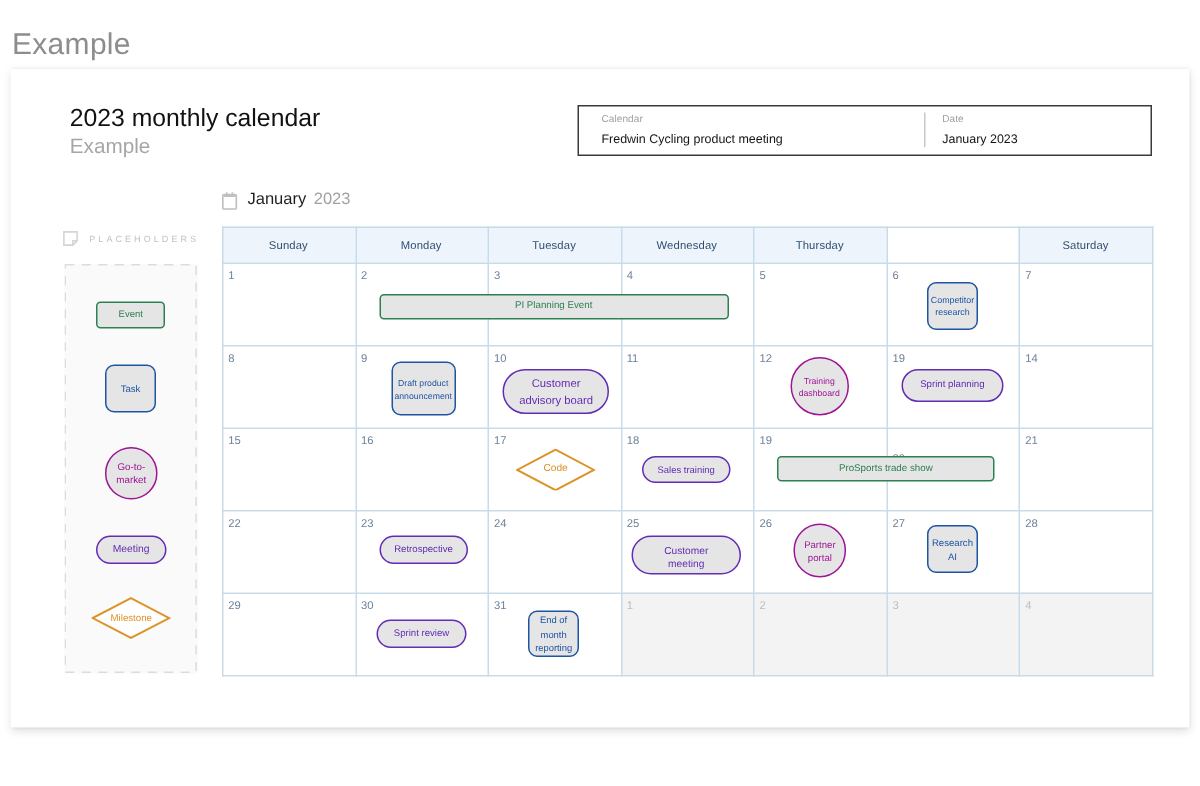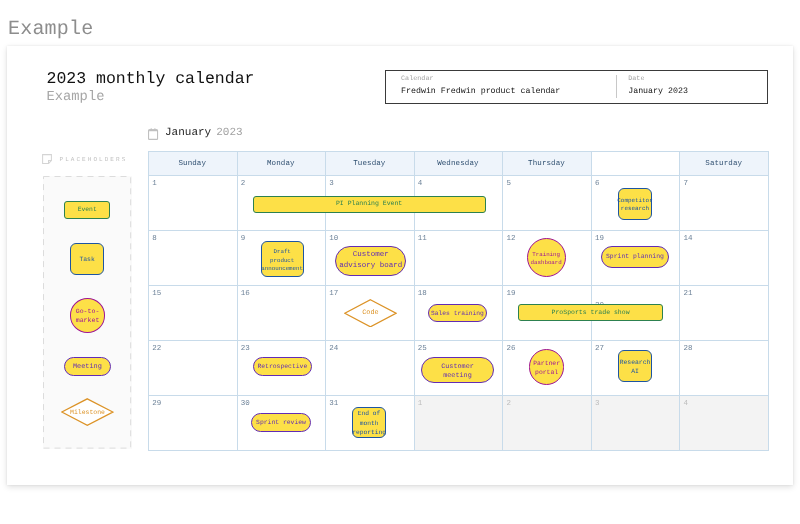--- a/index.html
+++ b/index.html
@@ -3,21 +3,21 @@
 <meta charset="utf-8">
 <title>2023 monthly calendar</title>
 <style>
   html, body { margin:0; padding:0; background:#ffffff; }
   body {
     width:800px; height:524px; overflow:hidden;
     font-family:"Liberation Sans", sans-serif;
     -webkit-font-smoothing:antialiased;
     text-rendering:geometricPrecision;
   }
-  .page { position:relative; width:800px; height:524px; background:#fff;font-family:Liberation Mono, monospace; }
+  .page { position:relative; width:800px; height:524px; background:#fff; }
 
   
   .page-heading{
     position:absolute; left:8px; top:18px;
     font-size:20px; color:#8d8d8d; letter-spacing:0.2px; line-height:24px;
   }
 
   
   .card{
     position:absolute; left:7px; top:46px; width:786px; height:439px;
@@ -73,21 +73,21 @@
   .cal-cell.off{ background:#f3f3f3; }
   .cal-lines{ position:absolute; left:0; top:0; width:621px; height:300px; pointer-events:none; }
   .vline{ position:absolute; top:0; width:1px; height:300px; background:#c8dbea; }
   .hline{ position:absolute; left:0; height:1px; width:621px; background:#c8dbea; }
   .daynum{ position:absolute; font-size:7.5px; color:#6e8399; line-height:8px; }
   .cal-cell.off .daynum{ color:#bdbdbd; }
 
   
   .shape{
     position:absolute; display:flex; align-items:center; justify-content:center;
-    text-align:center; box-sizing:border-box; background:#fde047; z-index:3;
+    text-align:center; box-sizing:border-box; background:#e5e5e5; z-index:3;
     white-space:pre-line;
   }
   .sh-event{ border:1.3px solid #2d8150; border-radius:3px; color:#2d8150; }
   .sh-task { border:1.4px solid #1e55a2; border-radius:6px; color:#1e55a2; }
   .sh-gtm  { border:1.4px solid #9e1496; border-radius:50%; color:#9e1496; }
   .sh-meet { border:1.4px solid #622cb4; border-radius:999px; color:#622cb4; }
   .sh-mile { color:#dc9327; background:transparent; border:none; }
   .sh-mile svg{ position:absolute; left:0; top:0; }
   .sh-mile span{ position:relative; z-index:1; }
 </style>
@@ -99,21 +99,21 @@
   <div class="page-heading">Example</div>
 
   <div class="card"></div>
 
   <div class="doc-title">2023 monthly calendar</div>
   <div class="doc-subtitle">Example</div>
 
   <div class="meta-box">
     <div class="meta-cell c1">
       <div class="meta-label">Calendar</div>
-      <div class="meta-value">Fredwin Fredwin product calendar</div>
+      <div class="meta-value">Fredwin Cycling product meeting</div>
     </div>
     <div class="meta-cell c2">
       <div class="meta-label">Date</div>
       <div class="meta-value">January 2023</div>
     </div>
   </div>
 
   <div class="month-row">
     <span class="cal-icon">
       <svg width="11" height="13" viewBox="0 0 11 13">

